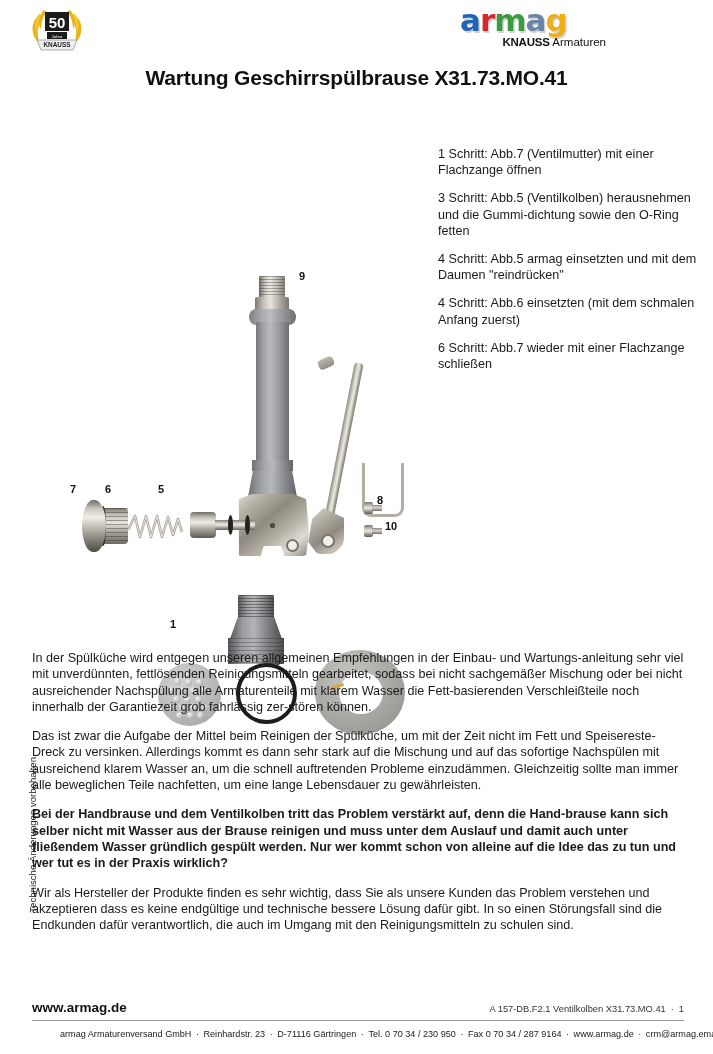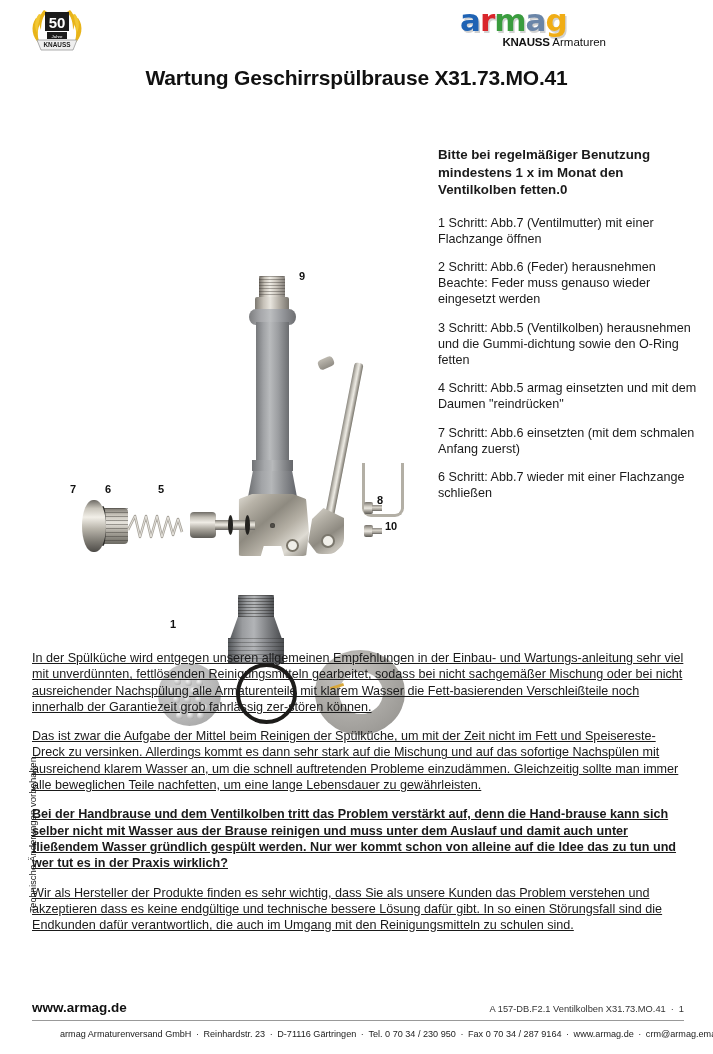--- a/index.html
+++ b/index.html
@@ -333,21 +333,21 @@
 
   
   .body-text {
     position: absolute;
     left: 32px; top: 650px;
     width: 652px;
     font-size: 12.6px;
     line-height: 16.3px;
     color: #1a1a1a;
   }
-  .body-text p { margin: 0 0 13px 0; text-decoration: underline; }
+  .body-text p { margin: 0 0 13px 0; }
   .body-text p.bold { font-weight: bold; }
 
   
   .side-note {
     position: absolute;
     left: -68px; top: 828px;
     width: 200px;
     transform: rotate(-90deg);
     transform-origin: center center;
     font-size: 9.6px;
@@ -501,41 +501,36 @@
   <span class="lbl" style="left:128px;top:353px">5</span>
   <span class="lbl" style="left:269px;top:140px">9</span>
   <span class="lbl" style="left:347px;top:364px">8</span>
   <span class="lbl" style="left:355px;top:390px">10</span>
   <span class="lbl" style="left:140px;top:488px">1</span>
 
 </div>
 
 <div class="instructions">
 
-  <div class="instr-head">Bitte bei regelmäßiger Benutzung mindestens 1 x im Monat den Ventilkolben fetten.0</div>
 
   <div class="instr-step">
     <b>1 Schritt:</b><span> Abb.7 (Ventilmutter) mit einer Flachzange öffnen</span>
   </div>
 
-  <div class="instr-step">
-    <b>2 Schritt:</b><span> Abb.6 (Feder) herausnehmen</span><br>
-    <b>Beachte</b><span>: Feder muss genauso wieder eingesetzt werden</span>
-  </div>
 
   <div class="instr-step">
     <b>3 Schritt:</b><span> Abb.5 (Ventilkolben) herausnehmen und die Gummi-dichtung sowie den O-Ring fetten</span>
   </div>
 
   <div class="instr-step">
     <b>4 Schritt</b><span>: Abb.5 armag einsetzten und mit dem Daumen "reindrücken"</span>
   </div>
 
   <div class="instr-step">
-    <b>7 Schritt:</b><span> Abb.6 einsetzten (mit dem schmalen Anfang zuerst)</span>
+    <b>4 Schritt:</b><span> Abb.6 einsetzten (mit dem schmalen Anfang zuerst)</span>
   </div>
 
   <div class="instr-step">
     <b>6 Schritt:</b><span> Abb.7 wieder mit einer Flachzange schließen</span>
   </div>
 
 </div>
 
 <div class="side-note">Technische Änderungen vorbehalten.</div>
 

